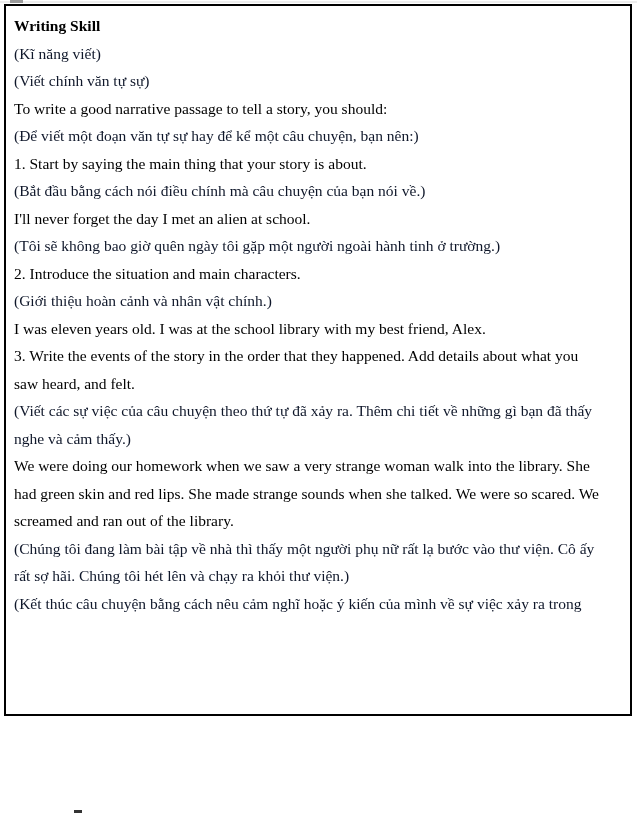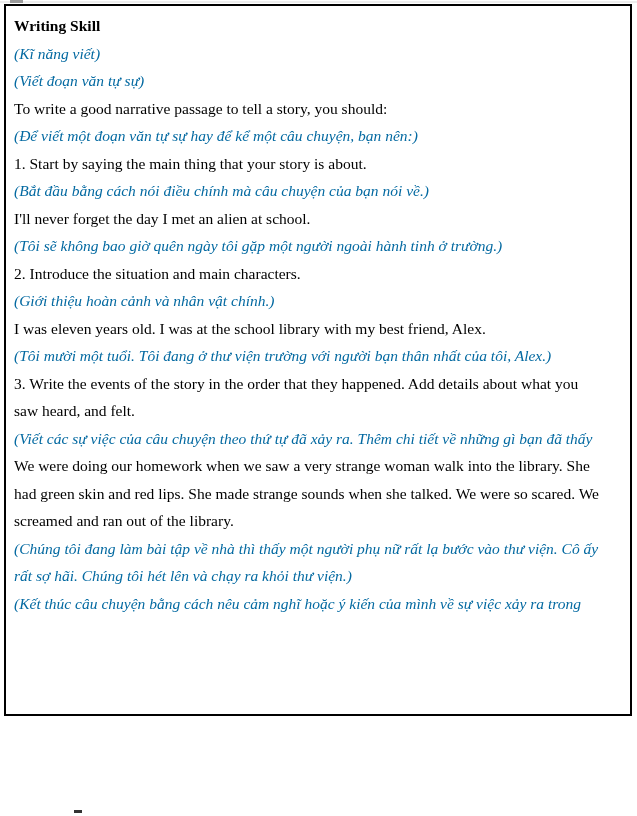--- a/index.html
+++ b/index.html
@@ -32,45 +32,45 @@
     overflow: hidden;
   }
   .sheet p {
     margin: 0;
     font-size: 15.5px;
     line-height: 27.5px;
     white-space: nowrap;
     color: #000000;
   }
   .sheet p.b { font-weight: bold; }
-  .sheet p.vi { color: #0369a1; font-style: italic; }
+  .sheet p.vi { color: #0f172a; }
 </style>
 </head>
 <body>
 
 <div class="top-strip"></div>
 <div class="clip-top"></div>
 
 <div class="sheet">
   <p class="b">Writing Skill</p>
   <p class="vi">(Kĩ năng viết)</p>
-  <p class="vi">(Viết đoạn văn tự sự)</p>
+  <p class="vi">(Viết chính văn tự sự)</p>
   <p>To write a good narrative passage to tell a story, you should:</p>
   <p class="vi">(Để viết một đoạn văn tự sự hay để kể một câu chuyện, bạn nên:)</p>
   <p>1. Start by saying the main thing that your story is about.</p>
   <p class="vi">(Bắt đầu bằng cách nói điều chính mà câu chuyện của bạn nói về.)</p>
   <p>I'll never forget the day I met an alien at school.</p>
   <p class="vi">(Tôi sẽ không bao giờ quên ngày tôi gặp một người ngoài hành tinh ở trường.)</p>
   <p>2. Introduce the situation and main characters.</p>
   <p class="vi">(Giới thiệu hoàn cảnh và nhân vật chính.)</p>
   <p>I was eleven years old. I was at the school library with my best friend, Alex.</p>
-  <p class="vi">(Tôi mười một tuổi. Tôi đang ở thư viện trường với người bạn thân nhất của tôi, Alex.)</p>
   <p>3. Write the events of the story in the order that they happened. Add details about what you</p>
   <p>saw heard, and felt.</p>
   <p class="vi">(Viết các sự việc của câu chuyện theo thứ tự đã xảy ra. Thêm chi tiết về những gì bạn đã thấy</p>
+  <p class="vi">nghe và cảm thấy.)</p>
   <p>We were doing our homework when we saw a very strange woman walk into the library. She</p>
   <p>had green skin and red lips. She made strange sounds when she talked. We were so scared. We</p>
   <p>screamed and ran out of the library.</p>
   <p class="vi">(Chúng tôi đang làm bài tập về nhà thì thấy một người phụ nữ rất lạ bước vào thư viện. Cô ấy</p>
   <p class="vi">rất sợ hãi. Chúng tôi hét lên và chạy ra khỏi thư viện.)</p>
   <p class="vi">(Kết thúc câu chuyện bằng cách nêu cảm nghĩ hoặc ý kiến của mình về sự việc xảy ra trong</p>
 </div>
 
 <div class="clip-bottom"></div>
 

